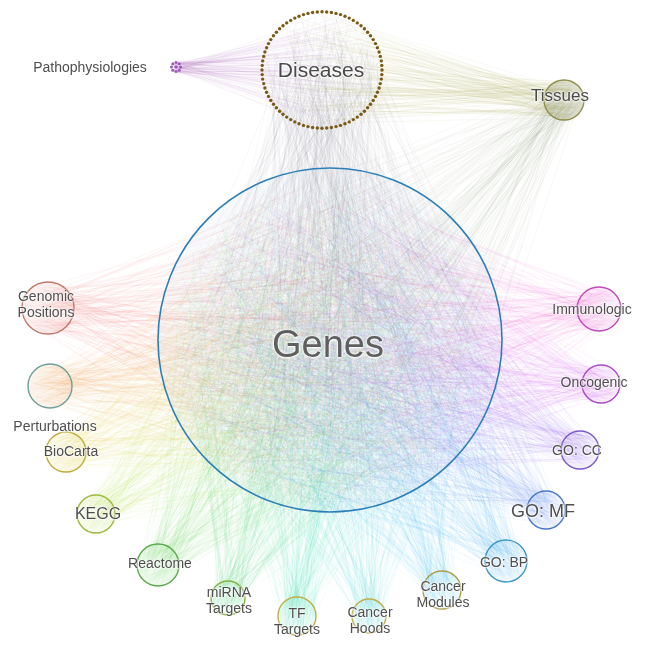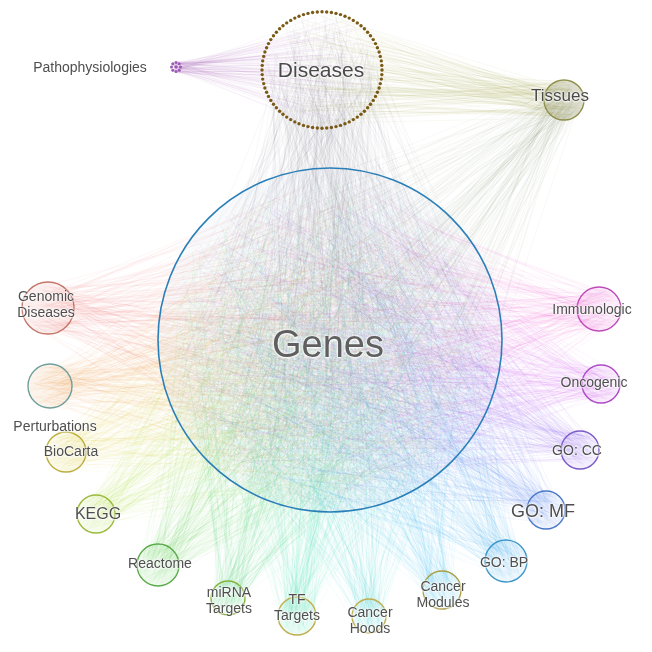--- a/index.html
+++ b/index.html
@@ -3172,28 +3172,28 @@
           <circle cx="599" cy="309" r="22" fill="rgba(228,78,210,0.10)" stroke="#c04ab8" stroke-width="1.4"></circle>
         </g>
       </g>
     </svg>
   <div id="labels">
       <div class="node-label" style="left: 328px; top: 344px; font-size: 38px; color: rgb(95, 95, 95);">Genes</div>
       <div class="node-label" style="left: 321px; top: 70px; font-size: 21px; color: rgb(74, 74, 74);">Diseases</div>
       <div class="node-label" style="left: 90px; top: 68px; font-size: 14px; color: rgb(79, 79, 79);">Pathophysiologies</div>
       <div class="node-label" style="left: 560px; top: 96px; font-size: 17px; color: rgb(74, 74, 74);">Tissues</div>
       <div class="node-label" style="left: 46px; top: 305px; font-size: 14px; color: rgb(79, 79, 79);">Genomic
-Diseases</div>
+Positions</div>
       <div class="node-label" style="left: 55px; top: 383px; font-size: 14px; color: rgb(79, 79, 79); margin-top: 44px;">Perturbations</div>
       <div class="node-label" style="left: 71px; top: 452px; font-size: 14px; color: rgb(79, 79, 79);">BioCarta</div>
       <div class="node-label" style="left: 98px; top: 514px; font-size: 16px; color: rgb(79, 79, 79);">KEGG</div>
       <div class="node-label" style="left: 160px; top: 564px; font-size: 14px; color: rgb(79, 79, 79);">Reactome</div>
       <div class="node-label" style="left: 229px; top: 601px; font-size: 14px; color: rgb(79, 79, 79);">miRNA
 Targets</div>
-      <div class="node-label" style="left: 297px; top: 608px; font-size: 14px; color: rgb(79, 79, 79);">TF
+      <div class="node-label" style="left: 297px; top: 622px; font-size: 14px; color: rgb(79, 79, 79);">TF
 Targets</div>
       <div class="node-label" style="left: 370px; top: 621px; font-size: 14px; color: rgb(79, 79, 79);">Cancer
 Hoods</div>
       <div class="node-label" style="left: 443px; top: 595px; font-size: 14px; color: rgb(79, 79, 79);">Cancer
 Modules</div>
       <div class="node-label" style="left: 504px; top: 563px; font-size: 14px; color: rgb(79, 79, 79);">GO: BP</div>
       <div class="node-label" style="left: 543px; top: 511px; font-size: 18px; color: rgb(79, 79, 79);">GO: MF</div>
       <div class="node-label" style="left: 577px; top: 451px; font-size: 14px; color: rgb(79, 79, 79);">GO: CC</div>
       <div class="node-label" style="left: 594px; top: 383px; font-size: 14px; color: rgb(79, 79, 79);">Oncogenic</div>
       <div class="node-label" style="left: 592px; top: 310px; font-size: 14px; color: rgb(79, 79, 79);">Immunologic</div>

